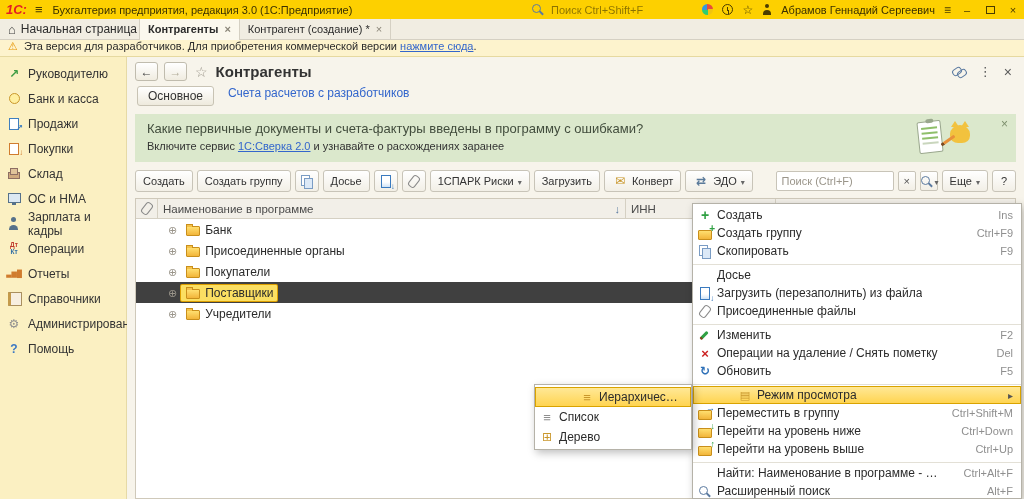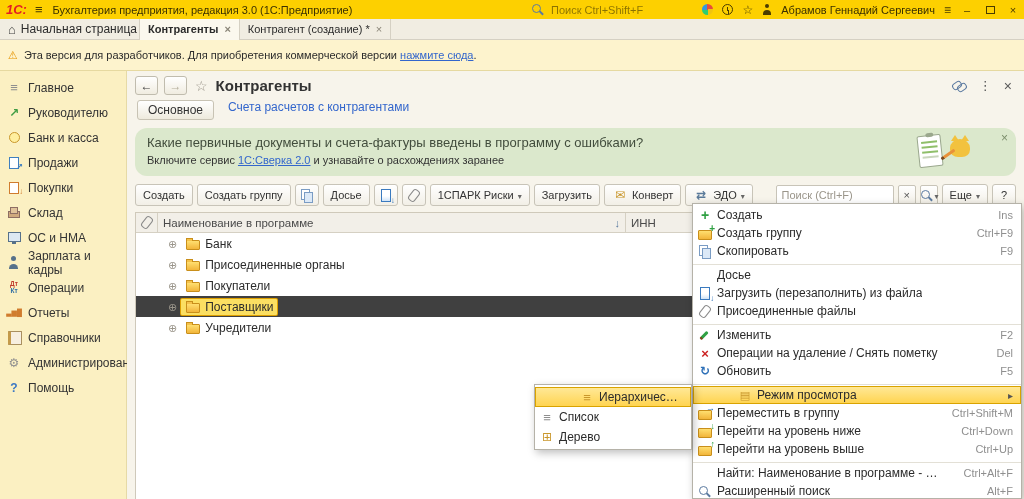--- a/index.html
+++ b/index.html
@@ -29,21 +29,21 @@
   
   .tabbar { height:21px; background:#f1ede2; border-bottom:1px solid #d5d0c3; display:flex; align-items:center; padding:0 4px; }
   .home-tab { display:flex; align-items:center; gap:5px; padding:0 2px 0 4px; border-right:1px solid #d5d0c3; height:21px; cursor:pointer; }
   .icn-home::before { content:"⌂"; font-size:13px; color:#3f3f3f; }
   .tab { display:flex; align-items:center; gap:6px; height:21px; padding:0 8px; border-right:1px solid #d5d0c3; cursor:pointer; font-size:11px; }
   .tab.active { background:#fbf8ee; font-weight:bold; }
   .tab-close { color:#8a8578; font-size:11px; }
   .tab-close::after { content:"×"; }
 
   
-  .devbar { height:31px; background:#fdf3cd; border-bottom:1px solid #e6d9a0; display:flex; align-items:center; gap:6px; padding:0 8px; font-size:11px; }
+  .devbar { height:17px; background:#fdf3cd; border-bottom:1px solid #e6d9a0; display:flex; gap:6px; padding:0 8px; font-size:11px; }
   .icn-warning::before { content:"⚠"; color:#e69500; font-size:11px; }
   a.link, .link { color:#3366cc; text-decoration:underline; cursor:pointer; }
 
   
   .main { display:flex; height:442px; }
   .sidebar { width:127px; background:#fbf0c2; border-right:1px solid #e6daa6; padding-top:4px; flex:none; }
   .side-item { display:flex; align-items:center; gap:6px; height:25px; padding:0 6px; cursor:pointer; color:#333; font-size:12px; }
 
   .icn { display:inline-flex; width:16px; height:13px; align-items:center; justify-content:center; font-size:11px; line-height:1; flex:none; position:relative; }
 
@@ -84,21 +84,21 @@
   .icn-link::after { right:0; bottom:1px; transform:rotate(-35deg); }
   .icn-kebab::before { content:"⋮"; color:#5a5a5a; font-size:13px; }
   .icn-close-x::before { content:"×"; color:#5a5a5a; font-size:14px; }
 
   .nav-tabs { display:flex; align-items:flex-start; gap:14px; padding:2px 10px 6px 10px; }
   .ntab { font-size:12px; cursor:pointer; }
   .ntab.active { color:#333; background:linear-gradient(#fff,#eeeadd); border:1px solid #c8c3b4; border-radius:3px; padding:2px 10px; }
   .ntab:not(.active) { color:#3366cc; }
 
   
-  .banner { position:relative; margin:2px 8px 6px 8px; height:48px; background:#dbe8cc; border-radius:12px; padding:7px 12px; }
+  .banner { position:relative; margin:2px 8px 6px 8px; height:48px; background:#dbe8cc; border-radius:0; padding:7px 12px; }
   .banner-title { font-size:13px; color:#424d3d; }
   .banner-line2 { font-size:11px; color:#333; margin-top:4px; }
   .banner-close { position:absolute; top:3px; right:8px; color:#7d8f6d; font-size:12px; cursor:pointer; }
   .banner-close::after { content:"×"; }
   .banner-art { position:absolute; right:46px; top:5px; width:60px; height:38px; }
   .cat { position:absolute; right:0; top:6px; width:20px; height:18px; background:#f2c23e; border-radius:50% 50% 40% 40%; }
   .cat::before, .cat::after { content:""; position:absolute; top:-4px; border-left:4px solid transparent; border-right:4px solid transparent; border-bottom:6px solid #f2c23e; }
   .cat::before { left:1px; } .cat::after { right:1px; }
   .clipboard { position:absolute; left:8px; top:2px; width:24px; height:32px; background:#fff; border:1px solid #9aa78d; border-radius:2px; transform:rotate(-6deg); }
   .clipboard::before { content:""; position:absolute; left:3px; top:5px; width:16px; height:2px; background:#8fbf6a; box-shadow:0 5px 0 #8fbf6a, 0 10px 0 #8fbf6a, 0 15px 0 #c9d6bd; }
@@ -228,24 +228,20 @@
 
   <div class="devbar">
     <span class="icn-warning"></span>
     <span><span>Эта версия для разработчиков. Для приобретения коммерческой версии </span><span class="link">нажмите сюда</span><span>.</span></span>
   </div>
 
   <div class="main">
 
     <div class="sidebar">
 
-    <div class="side-item">
-          <span class="icn icn-menu"></span>
-          <span>Главное</span>
-        </div>
         <div class="side-item">
           <span class="icn icn-chart"></span>
           <span>Руководителю</span>
         </div>
         <div class="side-item">
           <span class="icn icn-bank"></span>
           <span>Банк и касса</span>
         </div>
         <div class="side-item">
           <span class="icn icn-sales"></span>
@@ -299,21 +295,21 @@
         <span class="ph-right">
           <span class="icn-link"></span>
           <span class="icn-kebab"></span>
           <span class="icn-close-x"></span>
         </span>
       </div>
 
       <div class="nav-tabs">
 
       <span class="ntab active">Основное</span>
-          <span class="ntab">Счета расчетов с контрагентами</span>
+          <span class="ntab">Счета расчетов с разработчиков</span>
         </div>
 
       <div class="banner">
         <div class="banner-title">Какие первичные документы и счета-фактуры введены в программу с ошибками?</div>
         <div class="banner-line2"><span>Включите сервис </span><span class="link">1С:Сверка 2.0</span><span> и узнавайте о расхождениях заранее</span></div>
         <div class="banner-art">
           <span class="cat"></span>
           <span class="clipboard"></span>
           <span class="pencil"></span>
         </div>

